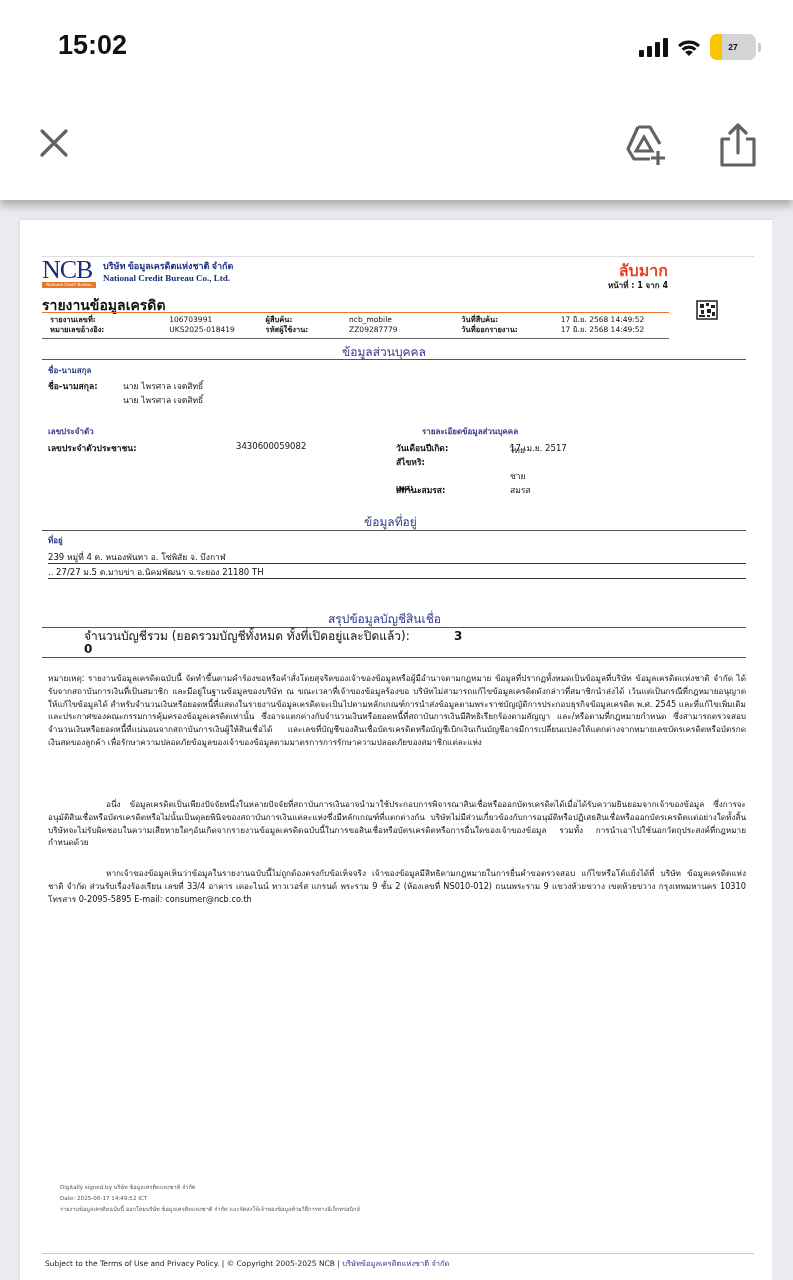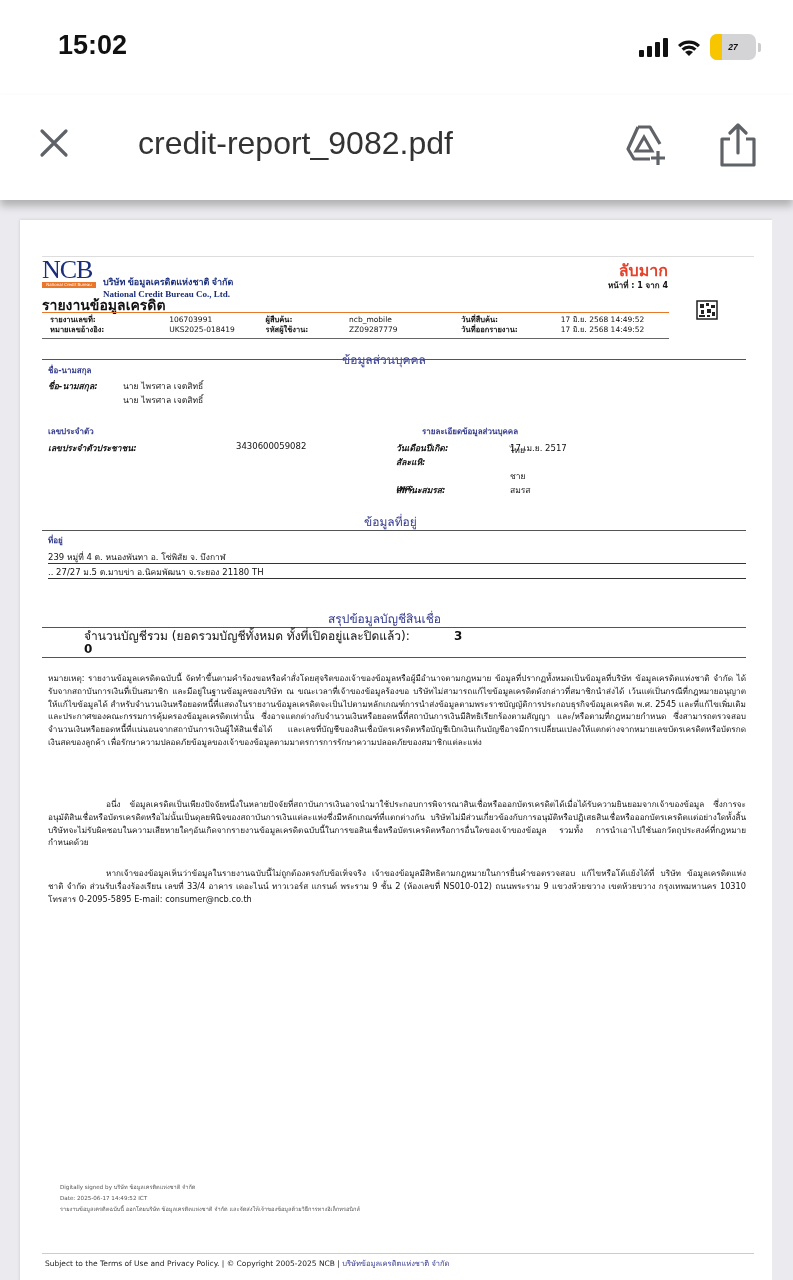--- a/index.html
+++ b/index.html
@@ -17,36 +17,36 @@
   .close-btn { position: absolute; left: 36px; top: 30px; width: 36px; height: 36px; color: #5f6368; font-size: 38px; line-height: 36px; text-align: center; font-family: "DejaVu Sans", sans-serif; font-weight: 300; }
   .doc-title { position: absolute; left: 138px; top: 30px; font-size: 32px; color: #333; font-family: "Liberation Sans", sans-serif; }
   .drive-btn { position: absolute; left: 622px; top: 28px; width: 46px; height: 44px; }
   .share-btn { position: absolute; left: 716px; top: 28px; width: 44px; height: 46px; }
 
   .page { position: absolute; left: 20px; top: 220px; width: 752px; height: 1070px; background: #fff; box-shadow: 0 0 3px rgba(0,0,0,0.15); font-family: "DejaVu Sans", sans-serif; color: #111; }
   .topline { position: absolute; left: 22px; right: 18px; top: 36px; border-top: 1px solid #ddd; }
   .logo { position: absolute; left: 22px; top: 38px; }
   .logo-ncb { font-family: "Liberation Serif", serif; font-weight: 400; font-size: 26px; color: #1a2e7a; letter-spacing: -1px; line-height: 24px; }
   .logo-sub { background: #e8762b; color: #fff; font-size: 4px; width: 54px; height: 6px; text-align: center; line-height: 6px; margin-top: 0px; }
-  .company { position: absolute; left: 83px; top: 40px; font-family: "Liberation Serif", serif; font-size: 9px; color: #1a2e7a; font-weight: 700; line-height: 12px; margin-top: 16px; }
+  .company { position: absolute; left: 83px; top: 40px; font-family: "Liberation Serif", serif; font-size: 9px; color: #1a2e7a; font-weight: 700; line-height: 12px; }
   .confidential { position: absolute; right: 104px; top: 38px; color: #e6422b; font-weight: 700; font-size: 16px; }
   .pageinfo { position: absolute; right: 104px; top: 59px; font-size: 8px; font-weight: 700; }
   .report-title { position: absolute; left: 22px; top: 74px; font-size: 14px; font-weight: 700; }
   .orange-line { position: absolute; left: 22px; width: 627px; top: 92px; border-top: 1.5px solid #e8762b; }
   .meta { position: absolute; left: 30px; top: 95px; width: 620px; font-size: 7.5px; }
   .meta-row { display: flex; height: 10px; line-height: 10px; }
   .meta-row .k { font-weight: 700; }
   .c1 { width: 120px; } .c2 { width: 97px; } .c3 { width: 84px; } .c4 { width: 113px; } .c5 { width: 100px; } .c6 { width: 110px; }
   .meta-line { position: absolute; left: 22px; width: 627px; top: 118px; border-top: 1px solid #666; }
   .qr { position: absolute; left: 676px; top: 80px; width: 22px; height: 20px; }
 
   .sec-title { position: absolute; color: #333a8c; font-size: 12px; }
   .sec-line { position: absolute; left: 22px; width: 704px; border-top: 1.5px solid #555; }
   .sub-title { position: absolute; color: #333a8c; font-size: 8px; font-weight: 700; }
-  .lbl { position: absolute; font-size: 8.5px; font-weight: 700; font-style: italic; }
+  .lbl { position: absolute; font-size: 8.5px; font-weight: 700; }
   .val { position: absolute; font-size: 8.5px; }
   .addr-row { position: absolute; left: 28px; width: 698px; font-size: 8.5px; border-bottom: 1px solid #333; height: 13px; line-height: 12px; }
   .summary-row { position: absolute; left: 28px; width: 698px; font-size: 12px; height: 12px; line-height: 12px; display: flex; margin-left: 36px; }
   .summary-row .sk { width: 370px; }
   .summary-row .sv { font-weight: 700; }
   .note { position: absolute; left: 28px; width: 698px; font-size: 8.2px; line-height: 12.8px; text-align: justify; }
   .note.indent { text-indent: 58px; }
   .sig { position: absolute; left: 40px; font-size: 5.6px; color: #555; line-height: 11px; }
   .footer-line { position: absolute; left: 22px; right: 18px; top: 1033px; border-top: 1px solid #ccc; }
   .footer { position: absolute; left: 25px; top: 1037px; font-size: 7.5px; color: #222; }
@@ -77,21 +77,20 @@
     <div class="battery-tip"></div>
   </div>
 </div>
 
 <div class="toolbar">
   <div class="close-btn">
     <svg width="36" height="36" viewBox="0 0 36 36">
         <path d="M6 6 L30 30 M30 6 L6 30" stroke="#5f6368" stroke-width="3.2" stroke-linecap="round"></path>
       </svg>
   </div>
-  <div class="doc-title">credit-report_9082.pdf</div>
   <div class="drive-btn">
     <svg width="46" height="44" viewBox="0 0 46 44">
       <path d="M16 4 L28 4 L38 21 M28 36 L12 36 L6 26 L16 4" fill="none" stroke="#5f6368" stroke-width="3.2" stroke-linejoin="round"></path>
       <path d="M14 28 L22 14 L30 28 Z" fill="none" stroke="#5f6368" stroke-width="3"></path>
       <path d="M36 28 L36 42 M29 35 L43 35" stroke="#5f6368" stroke-width="3.2"></path>
     </svg>
   </div>
   <div class="share-btn">
     <svg width="44" height="46" viewBox="0 0 44 46">
       <path d="M14 16 L6 16 L6 42 L38 42 L38 16 L30 16" fill="none" stroke="#5f6368" stroke-width="3.2" stroke-linejoin="round"></path>
@@ -139,35 +138,35 @@
       <span class="c1 k">หมายเลขอ้างอิง:</span>
       <span class="c2">UKS2025-018419</span>
       <span class="c3 k">รหัสผู้ใช้งาน:</span>
       <span class="c4">ZZ09287779</span>
       <span class="c5 k">วันที่ออกรายงาน:</span>
       <span class="c6">17 มิ.ย. 2568 14:49:52</span>
     </div>
   </div>
   <div class="meta-line"></div>
 
-  <div class="sec-title" style="left:322px;top:122px;margin-top:8px;">ข้อมูลส่วนบุคคล</div>
+  <div class="sec-title" style="left:322px;top:122px;">ข้อมูลส่วนบุคคล</div>
   <div class="sec-line" style="top:139px;"></div>
   <div class="sub-title" style="left:28px;top:144px;">ชื่อ-นามสกุล</div>
   <div class="lbl" style="left:28px;top:159px;">ชื่อ-นามสกุล:</div>
   <div class="val" style="left:103px;top:159px;">นาย ไพรศาล เจตสิทธิ์</div>
   <div class="val" style="left:103px;top:173px;">นาย ไพรศาล เจตสิทธิ์</div>
 
   <div class="sub-title" style="left:28px;top:205px;">เลขประจำตัว</div>
   <div class="lbl" style="left:28px;top:221px;">เลขประจำตัวประชาชน:</div>
   <div class="val" style="left:216px;top:221px;">3430600059082</div>
 
   <div class="sub-title" style="left:376px;top:205px;margin-left:26px;">รายละเอียดข้อมูลส่วนบุคคล</div>
   <div class="lbl" style="left:376px;top:221px;">วันเดือนปีเกิด:</div>
   <div class="val" style="left:490px;top:221px;">17 เม.ย. 2517</div>
-  <div class="lbl" style="left:376px;top:235px;">สัละแหิ:</div>
+  <div class="lbl" style="left:376px;top:235px;">สัไขหริ:</div>
   <div class="val" style="left:490px;top:223px;text-align:center;">ไทย</div>
   <div class="lbl" style="left:376px;top:249px;margin-top:12px;">เพศ:</div>
   <div class="val" style="left:490px;top:249px;">ชาย</div>
   <div class="lbl" style="left:376px;top:263px;">สถานะสมรส:</div>
   <div class="val" style="left:490px;top:263px;">สมรส</div>
 
   <div class="sec-title" style="left:344px;top:292px;">ข้อมูลที่อยู่</div>
   <div class="sec-line" style="top:310px;"></div>
   <div class="sub-title" style="left:28px;top:314px;">ที่อยู่</div>
   <div class="addr-row" style="top:331px;">239 หมู่ที่ 4 ต. หนองพันทา อ. โซ่พิสัย จ. บึงกาฬ</div>

